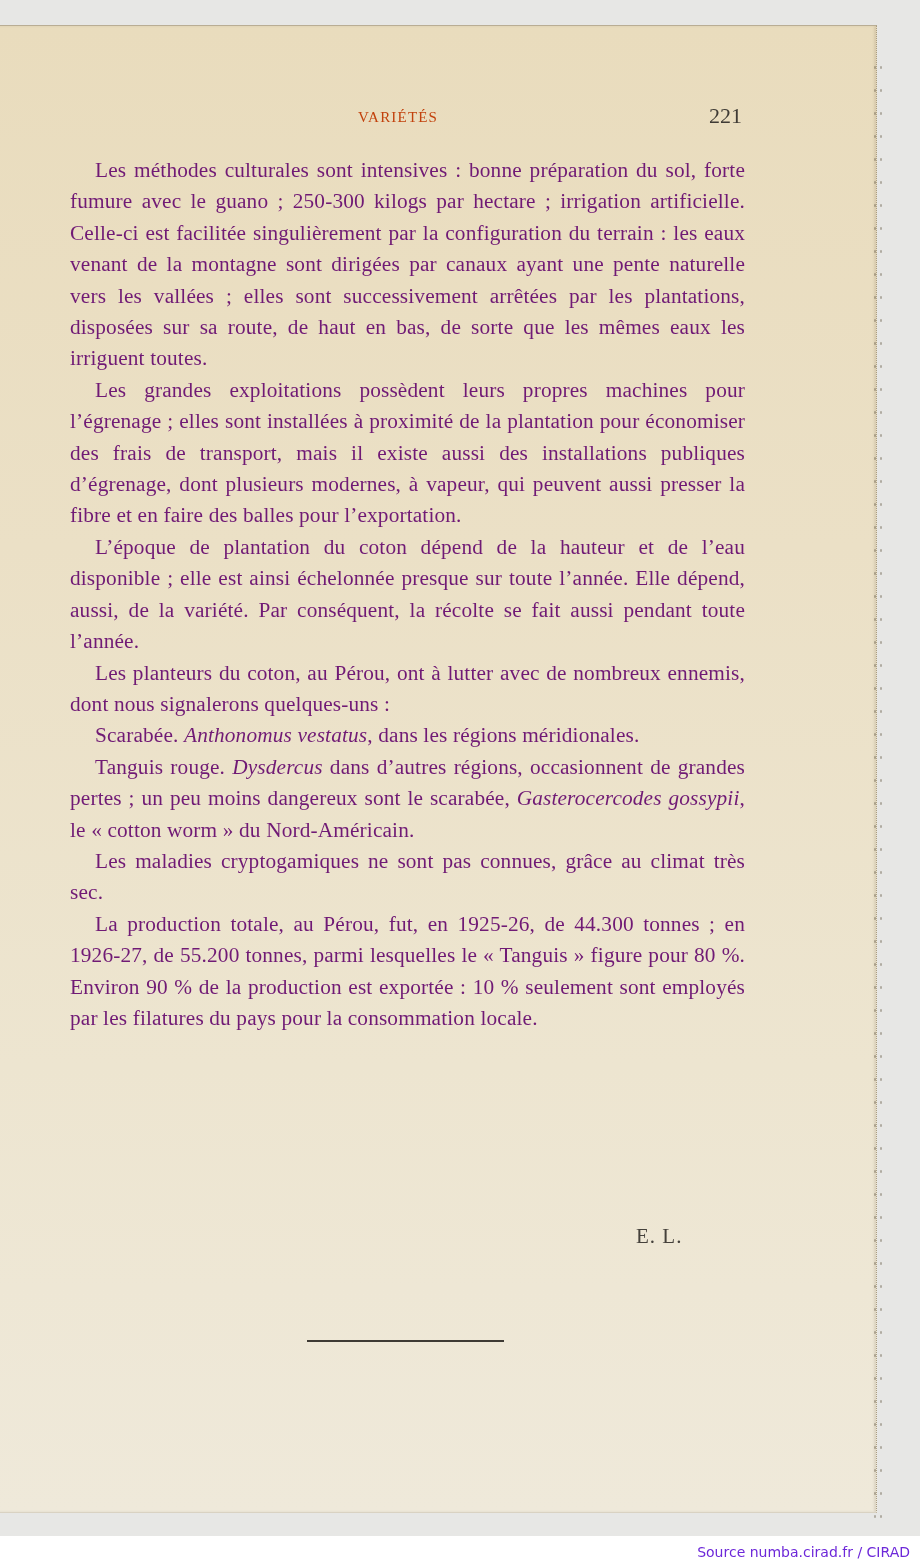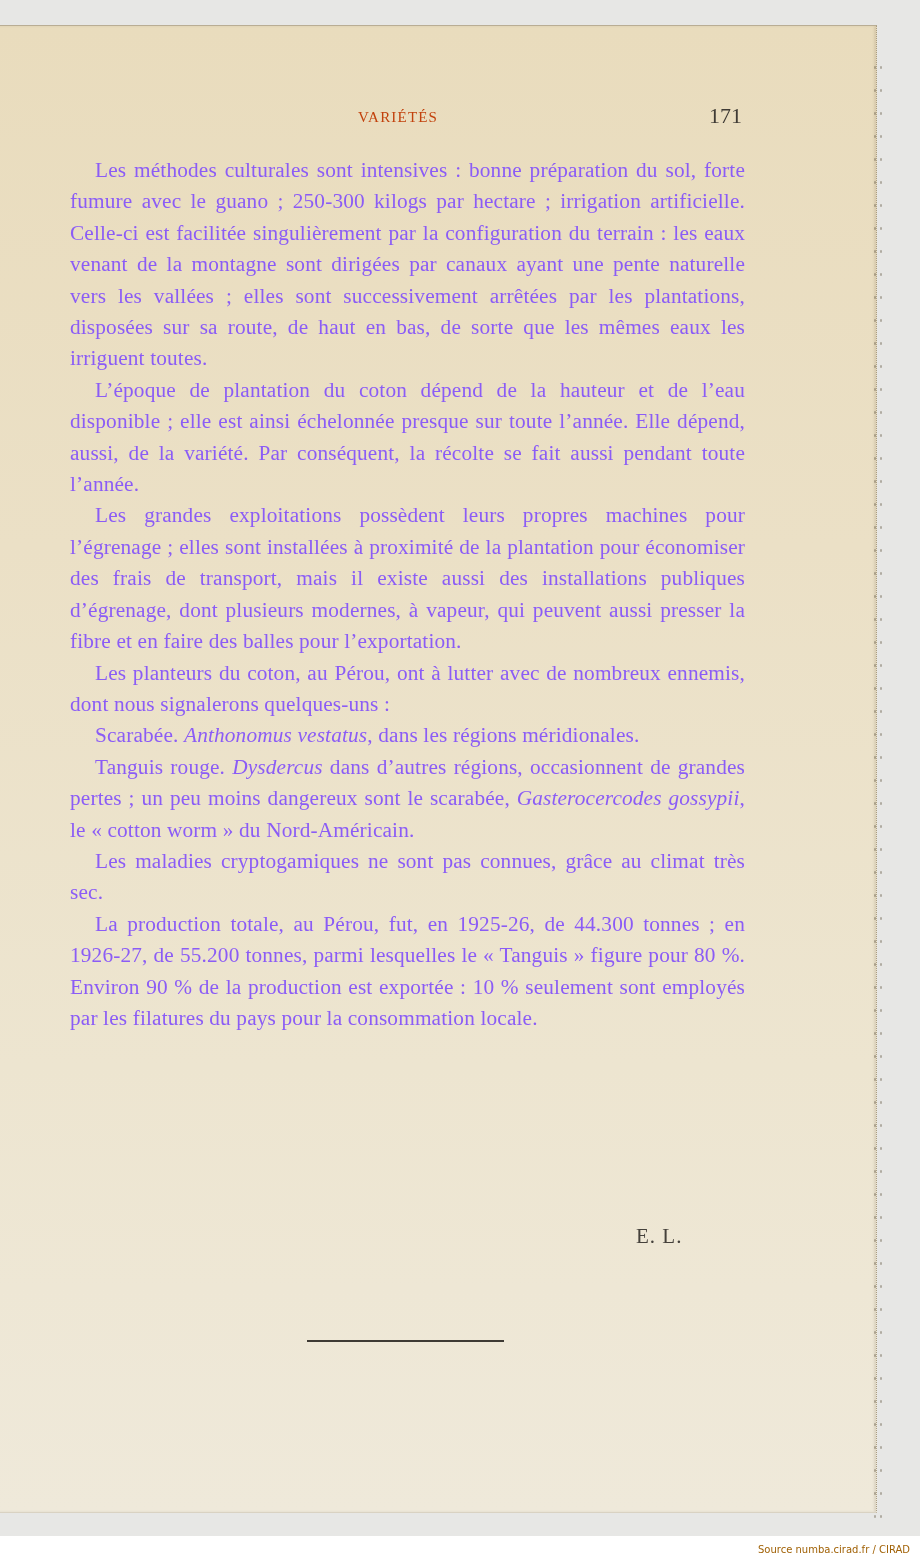--- a/index.html
+++ b/index.html
@@ -53,21 +53,21 @@
       right: 0;
       top: 0;
       font-size: 22px;
       color: #3f3b35;
     }
     .text-block {
       position: absolute;
       left: 70px;
       top: 155px;
       width: 675px;
-      color: #8b5cf6;
+      color: #701a75;
       font-size: 21.3px;
       line-height: 31.4px;
       text-align: justify;
       letter-spacing: 0.15px;
     }
     .text-block p {
       margin: 0;
       text-indent: 25px;
     }
     .text-block p + p { margin-top: 0; }
@@ -87,22 +87,22 @@
       left: 307px;
       width: 197px;
       height: 2px;
       background: #3e3a34;
     }
     .source-credit {
       position: absolute;
       right: 10px;
       top: 1544px;
       font-family: "DejaVu Sans", "Liberation Sans", sans-serif;
-      font-size: 10px;
-      color: #a16207;
+      font-size: 14px;
+      color: #6d28d9;
     }
     .edge-marks {
       position: absolute;
       left: 872px;
       top: 30px;
       width: 10px;
       height: 1480px;
       background-image: radial-gradient(circle, rgba(110,100,80,0.45) 1px, transparent 1.5px);
       background-size: 6px 23px;
     }
@@ -111,32 +111,32 @@
 <body>
 
 <div class="scan-bg"></div>
 
 <div class="paper">
   <div class="edge-marks"></div>
 </div>
 
 <div class="running-head">
   <span class="running-title">VARIÉTÉS</span>
-  <span class="page-number">171</span>
+  <span class="page-number">221</span>
 </div>
 
 <div class="text-block">
   <p>
     <span>Les méthodes culturales sont intensives : bonne préparation du sol, forte fumure avec le guano ; 250-300 kilogs par hectare ; irrigation artificielle. Celle-ci est facilitée singulièrement par la configuration du terrain : les eaux venant de la montagne sont dirigées par canaux ayant une pente naturelle vers les vallées ; elles sont successivement arrêtées par les plantations, disposées sur sa route, de haut en bas, de sorte que les mêmes eaux les irriguent toutes.</span>
   </p>
   <p>
-    <span>L’époque de plantation du coton dépend de la hauteur et de l’eau disponible ; elle est ainsi échelonnée presque sur toute l’année. Elle dépend, aussi, de la variété. Par conséquent, la récolte se fait aussi pendant toute l’année.</span>
+    <span>Les grandes exploitations possèdent leurs propres machines pour l’égrenage ; elles sont installées à proximité de la plantation pour économiser des frais de transport, mais il existe aussi des installations publiques d’égrenage, dont plusieurs modernes, à vapeur, qui peuvent aussi presser la fibre et en faire des balles pour l’exportation.</span>
   </p>
   <p>
-    <span>Les grandes exploitations possèdent leurs propres machines pour l’égrenage ; elles sont installées à proximité de la plantation pour économiser des frais de transport, mais il existe aussi des installations publiques d’égrenage, dont plusieurs modernes, à vapeur, qui peuvent aussi presser la fibre et en faire des balles pour l’exportation.</span>
+    <span>L’époque de plantation du coton dépend de la hauteur et de l’eau disponible ; elle est ainsi échelonnée presque sur toute l’année. Elle dépend, aussi, de la variété. Par conséquent, la récolte se fait aussi pendant toute l’année.</span>
   </p>
   <p>
     <span>Les planteurs du coton, au Pérou, ont à lutter avec de nombreux ennemis, dont nous signalerons quelques-uns :</span>
   </p>
   <p class="gap">
     <span>Scarabée. </span><i>Anthonomus vestatus</i><span>, dans les régions méridionales.</span>
   </p>
   <p>
     <span>Tanguis rouge. </span><i>Dysdercus</i><span> dans d’autres régions, occasionnent de grandes pertes ; un peu moins dangereux sont le scarabée, </span><i>Gasterocercodes gossypii</i><span>, le « cotton worm » du Nord-Américain.</span>
   </p>

